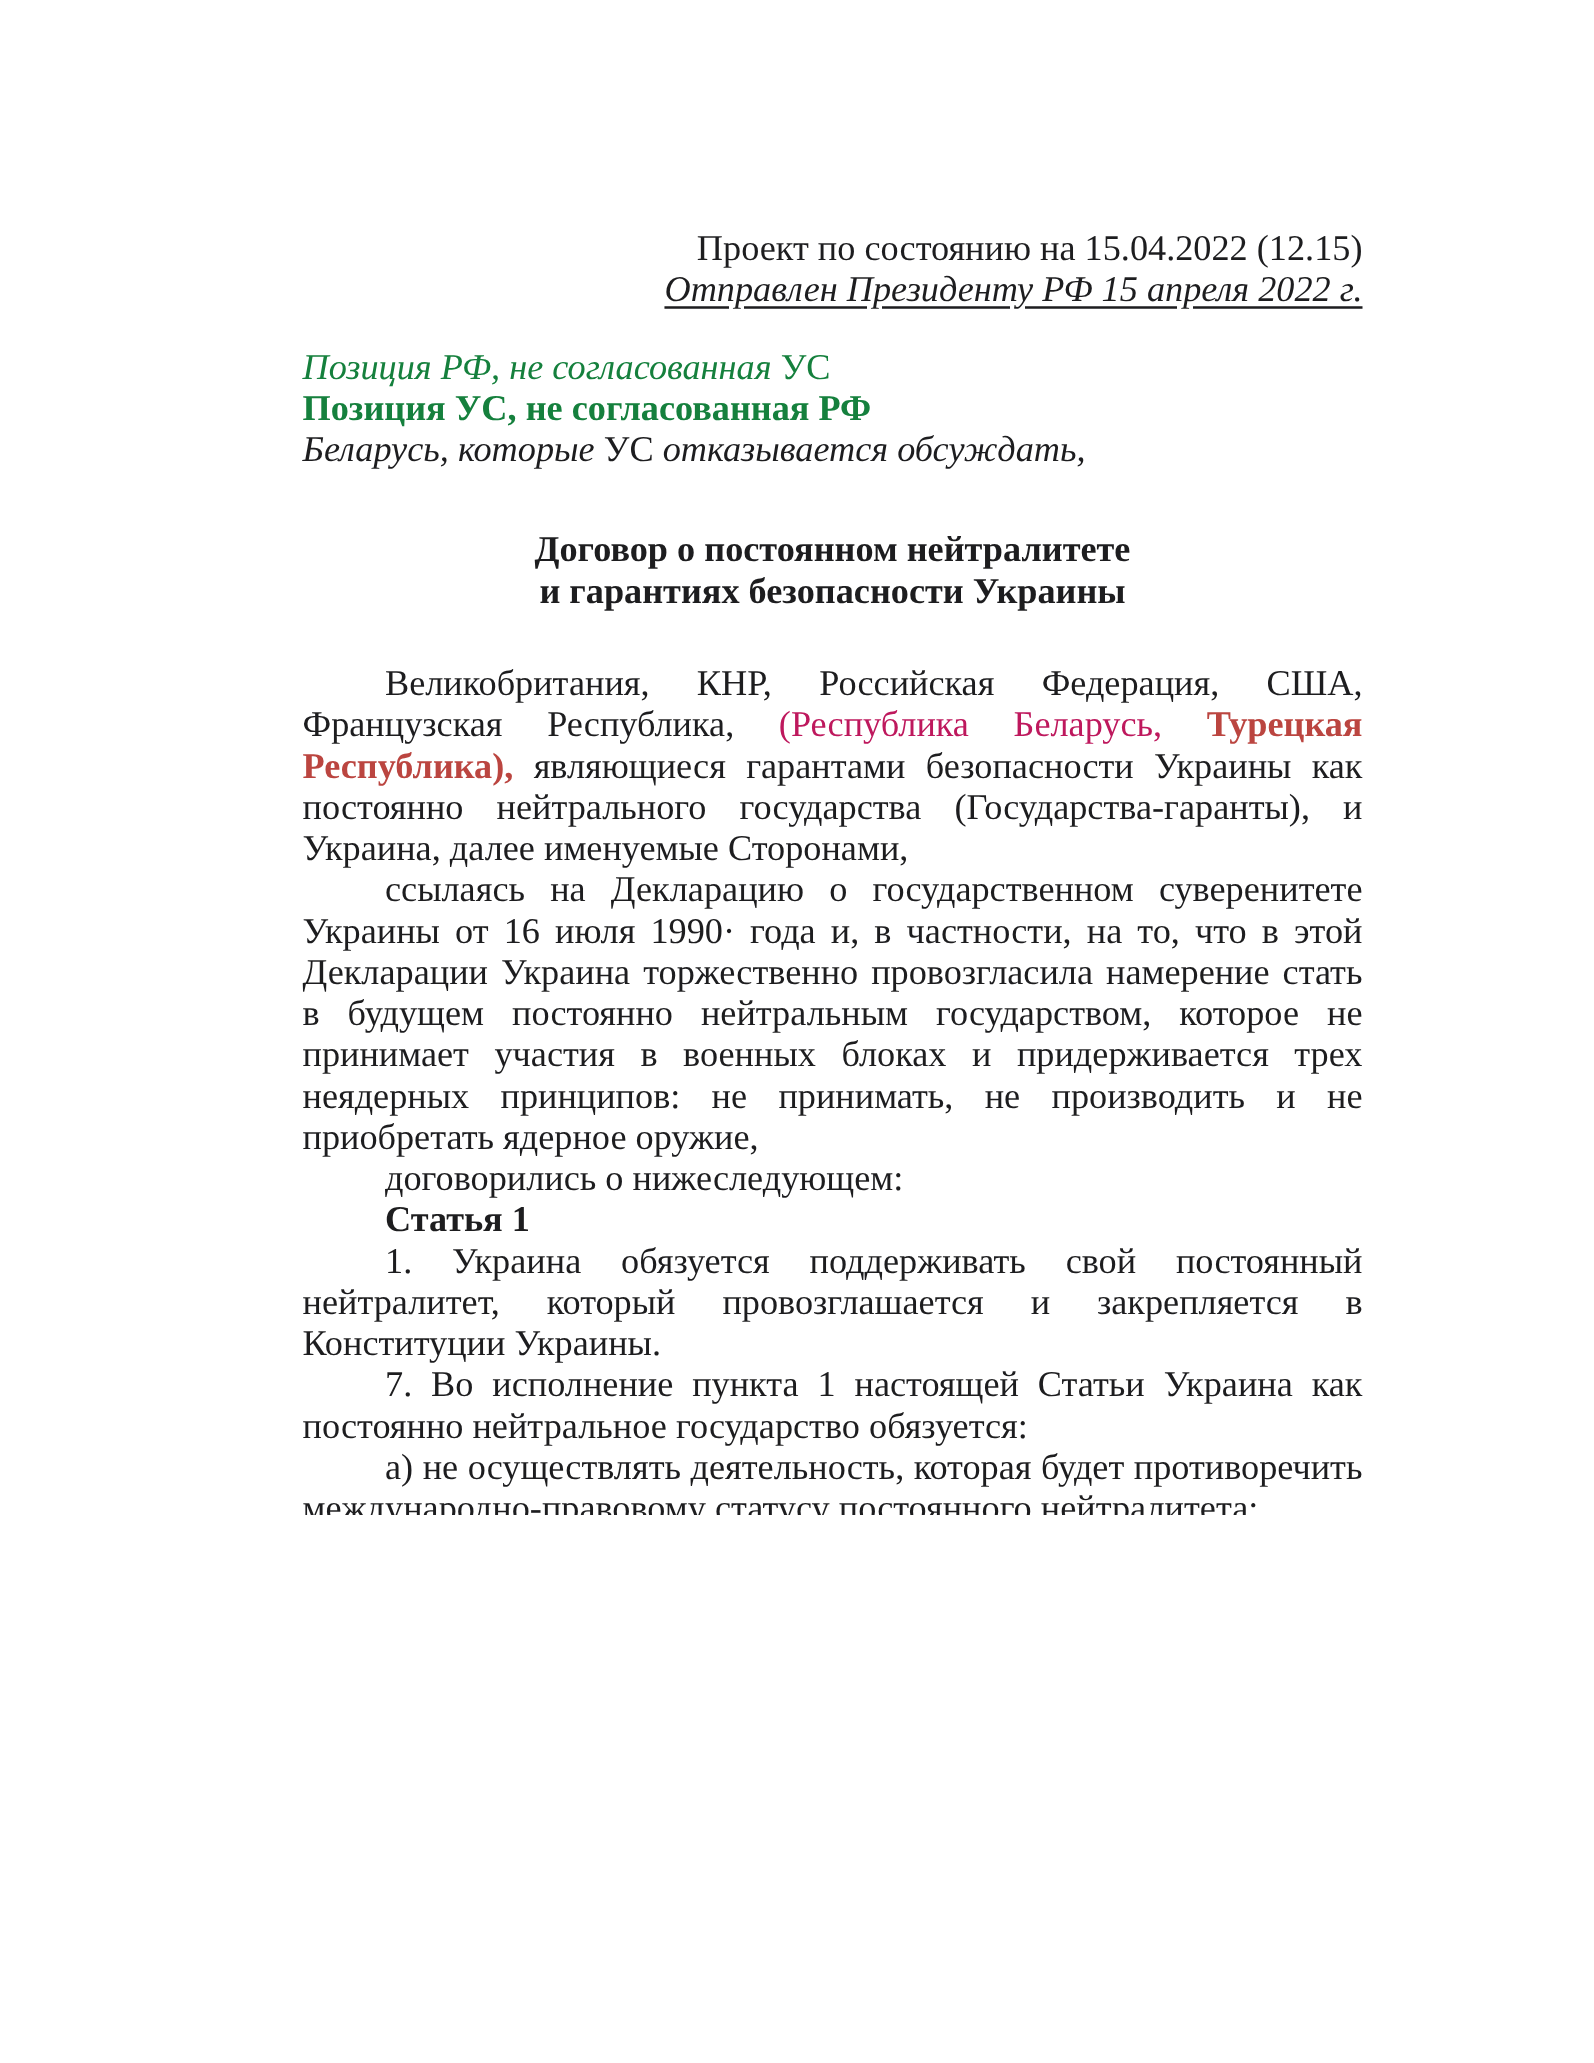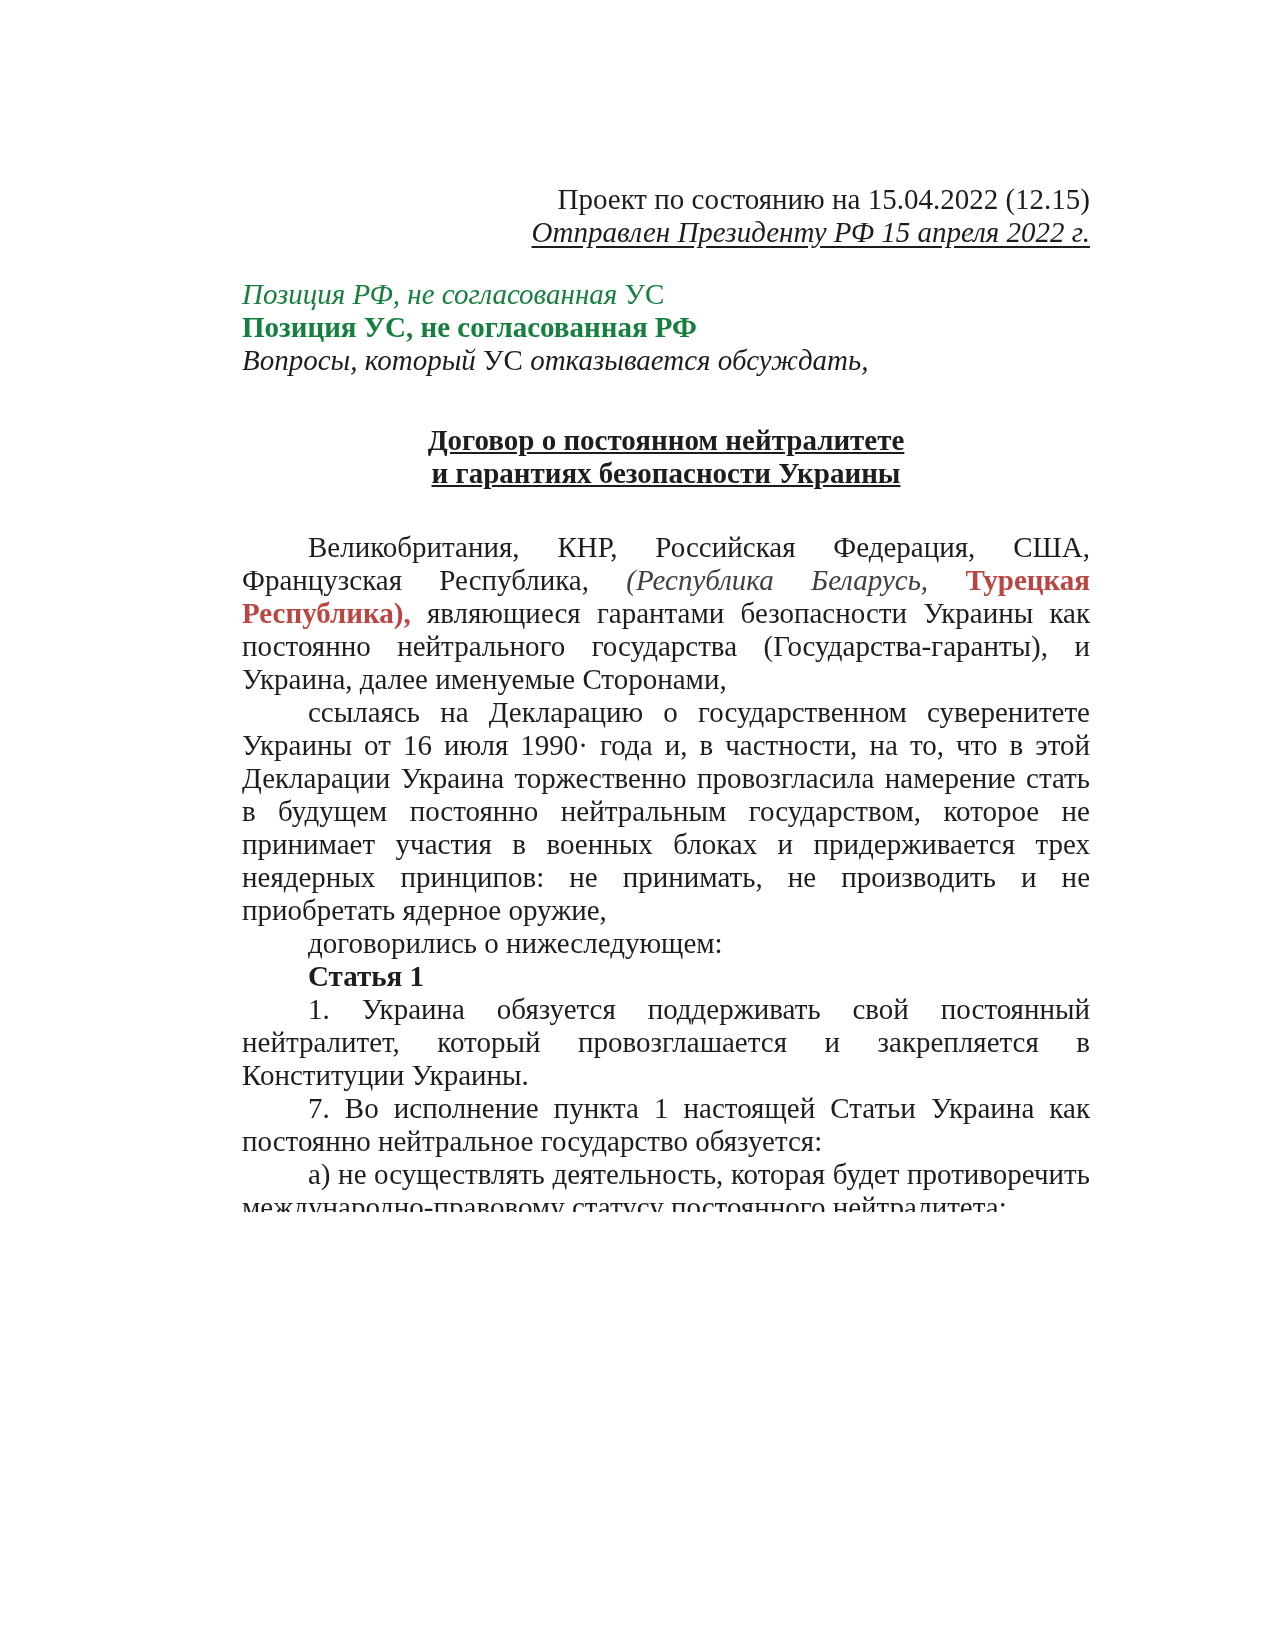--- a/index.html
+++ b/index.html
@@ -35,30 +35,29 @@
   }
   .legend p { margin: 0; }
   .red    { color: #15803d; }
   .it     { font-style: italic; }
   .bold   { font-weight: bold; font-family: Liberation Serif, serif; }
   .upright{ font-style: normal; }
   .doc-title {
     margin-top: 47px;
     text-align: center;
     font-weight: bold;
-    text-decoration: underline;
   }
   .doc-title p { margin: 0; }
   .body-block { margin-top: 41px; }
   .body-block p, .article p {
     margin: 0;
     text-align: justify;
     text-indent: 66px;
   }
-  .red-it   { color: #404040; font-style: italic; }
+  .red-it   { color: #be185d; }
   .red-bold { color: #bb4540; font-weight: bold; }
   .article-heading {
     margin: 28px 0 0 0;
     text-align: center;
     font-weight: bold;
     text-indent: 0;
   }
 </style>
 </head>
 <body>
@@ -66,21 +65,21 @@
 <div class="page">
 
   <div class="hdr">
     <p class="hdr-line">Проект по состоянию на 15.04.2022 (12.15)</p>
     <p class="hdr-line underlined-italic">Отправлен Президенту РФ 15 апреля 2022 г.</p>
   </div>
 
   <div class="legend">
     <p class="red it"><span>Позиция РФ, не согласованная </span><span class="upright">УС</span></p>
     <p class="red bold">Позиция УС, не согласованная РФ</p>
-    <p class="it"><span>Вопросы, который </span><span class="upright">УС</span><span> отказывается обсуждать,</span></p>
+    <p class="it"><span>Беларусь, которые </span><span class="upright">УС</span><span> отказывается обсуждать,</span></p>
   </div>
 
   <div class="doc-title">
     <p>Договор о постоянном нейтралитете</p>
     <p>и гарантиях безопасности Украины</p>
   </div>
 
   <div class="body-block">
     <p><span>Великобритания, КНР, Российская Федерация, США, Французская Республика, </span><span class="red-it">(Республика Беларусь,</span><span class="red-bold"> Турецкая Республика),</span><span> являющиеся гарантами безопасности Украины как постоянно нейтрального государства (Государства-гаранты), и Украина, далее именуемые Сторонами,</span></p>
     <p>ссылаясь на Декларацию о государственном суверенитете Украины от 16 июля 1990· года и, в частности, на то, что в этой Декларации Украина торжественно провозгласила намерение стать в будущем постоянно нейтральным государством, которое не принимает участия в военных блоках и придерживается трех неядерных принципов: не принимать, не производить и не приобретать ядерное оружие,</p>

